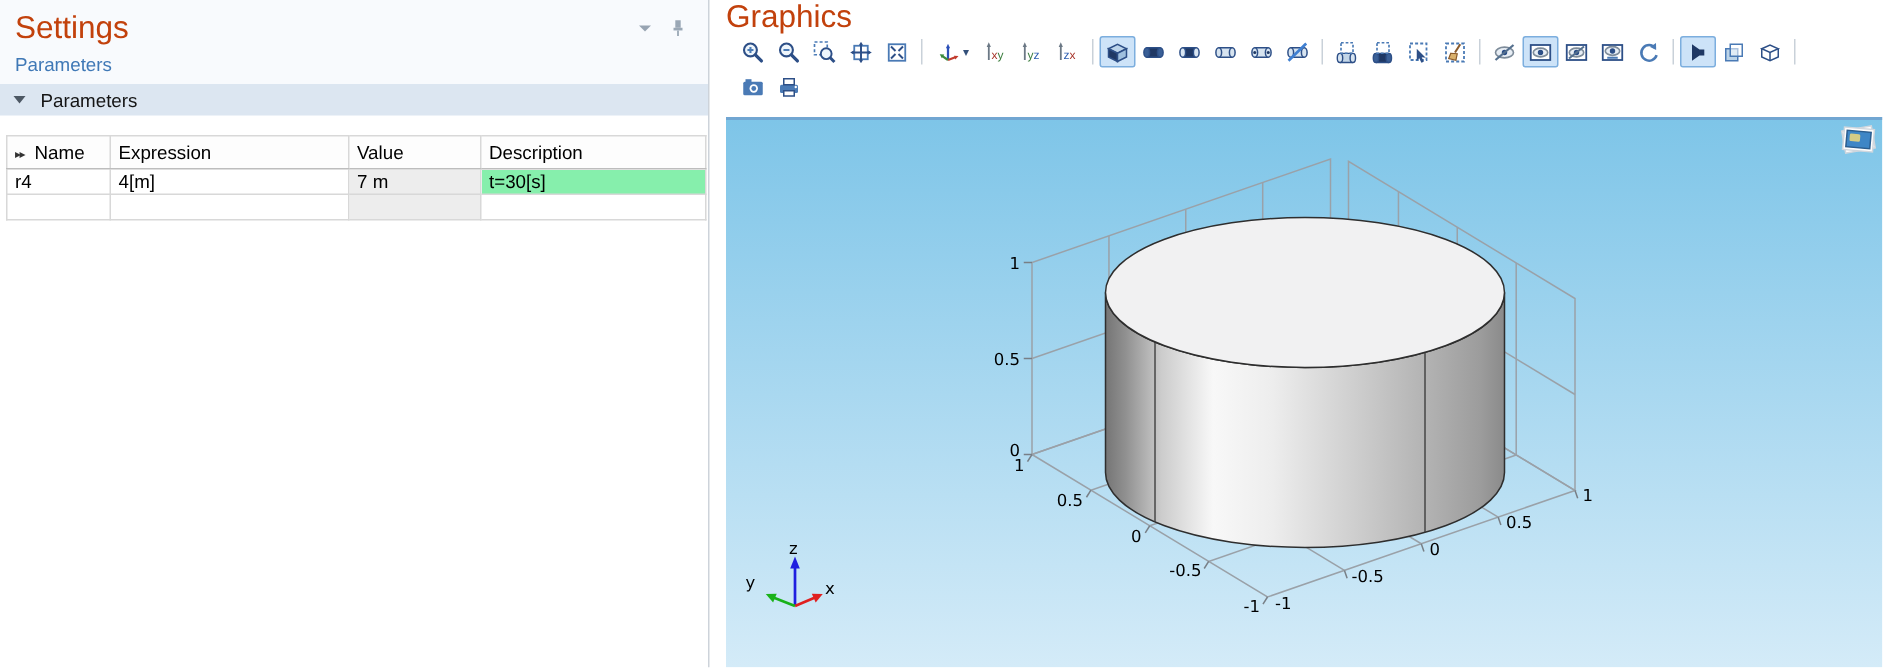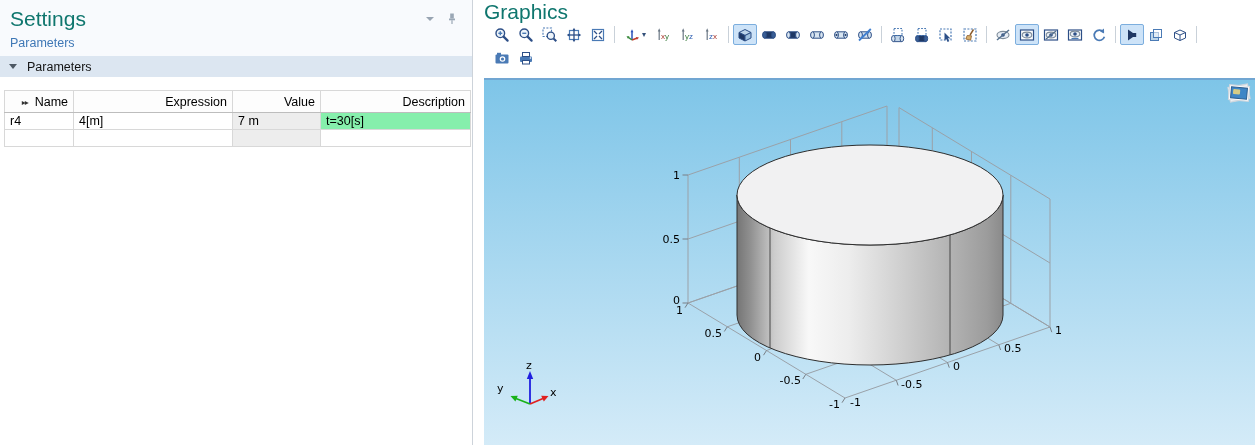--- a/index.html
+++ b/index.html
@@ -12,21 +12,21 @@
   .app { position:relative; width:1255px; height:445px; background:#ffffff; }
 
   
   .settings {
     position:absolute; left:0; top:0; width:473px; height:445px;
     background:#ffffff; border-right:1px solid #cdd3da;
   }
   .s-head { background:#f8fafd; padding:7px 10px 3px 10px; }
   .s-title-row { display:flex; justify-content:space-between; align-items:flex-start; }
   h1.panel-title {
-    margin:0; font-size:21px; font-weight:300; color:#0f766e; line-height:1.1;
+    margin:0; font-size:21px; font-weight:300; color:#c2410c; line-height:1.1;
   }
   .s-head-icons { display:flex; gap:6px; margin-top:4px; margin-right:2px; }
   .s-head-icons span { display:inline-flex; width:16px; height:16px; }
   .s-subtitle { font-size:12.5px; color:#3f78b6; margin-top:6px; padding-bottom:3px; }
   .section-bar {
     height:21px; background:#dce6f1; display:flex; align-items:center;
     gap:10px; padding:0 9px; font-size:12.5px; color:#141414;
   }
   .tri {
     width:0; height:0; border-left:4px solid transparent;
@@ -38,21 +38,20 @@
     font-size:12.5px; color:#000; background:#fff;
     border:1px solid #a6a6a6;
   }
   .param-table th, .param-table td {
     border:1px solid #d8d8d8; padding:0 5px;
     overflow:hidden; white-space:nowrap; text-align:left;
   }
   .param-table th {
     height:22px; font-weight:400; background:#fdfdfd;
     border-bottom:1px solid #bdbdbd;
-    text-align:right;
   }
   .param-table td { height:17px; }
   .value-cell { background:#ededed; }
   .cell-selected { background:#86efac; }
   .reorder { font-size:8px; letter-spacing:-1px; color:#333; margin-right:7px; vertical-align:1px; }
 
   
   .graphics { position:absolute; left:484px; top:0; width:771px; height:363px; background:#fff; }
   .g-title { margin:3px 0 0 12px; }
   .toolbar { display:flex; align-items:center; padding-left:6px; height:23px; }

